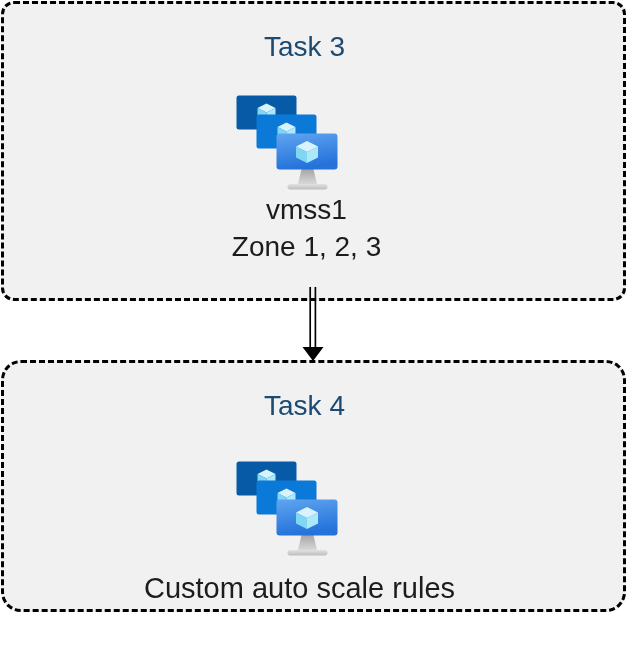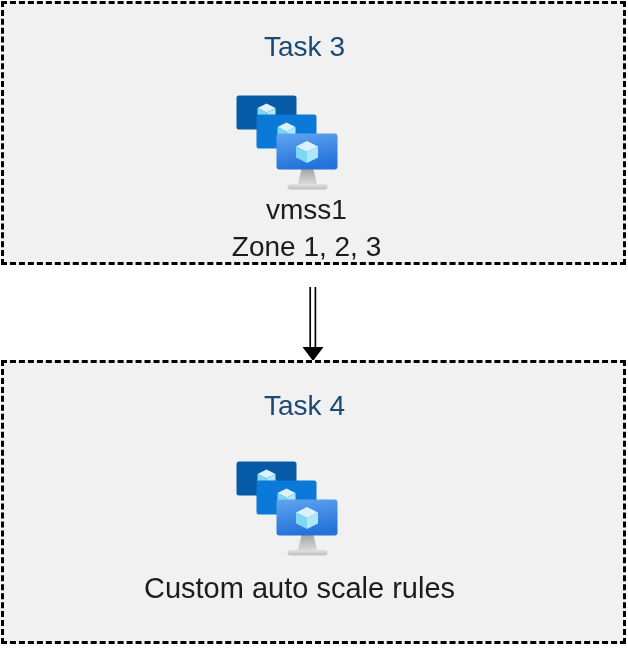--- a/index.html
+++ b/index.html
@@ -12,22 +12,22 @@
     overflow: hidden;
   }
   .task-box {
     position: absolute;
     left: 1px;
     width: 625px;
     background: #f1f1f1;
     border: 3px dashed #000000;
     box-sizing: border-box;
   }
-  #box-task3 { top: 1px;   height: 264px; }
-  #box-task4 { top: 360px; height: 284px; }
+  #box-task3 { top: 1px;   height: 300px; border-radius: 13px; }
+  #box-task4 { top: 360px; height: 252px; border-radius: 20px; }
 
   .box-title {
     position: absolute;
     top: 24px;
     left: 0;
     width: 100%;
     text-align: center;
     transform: translateX(-9px);
     font-size: 28px;
     line-height: 38px;

